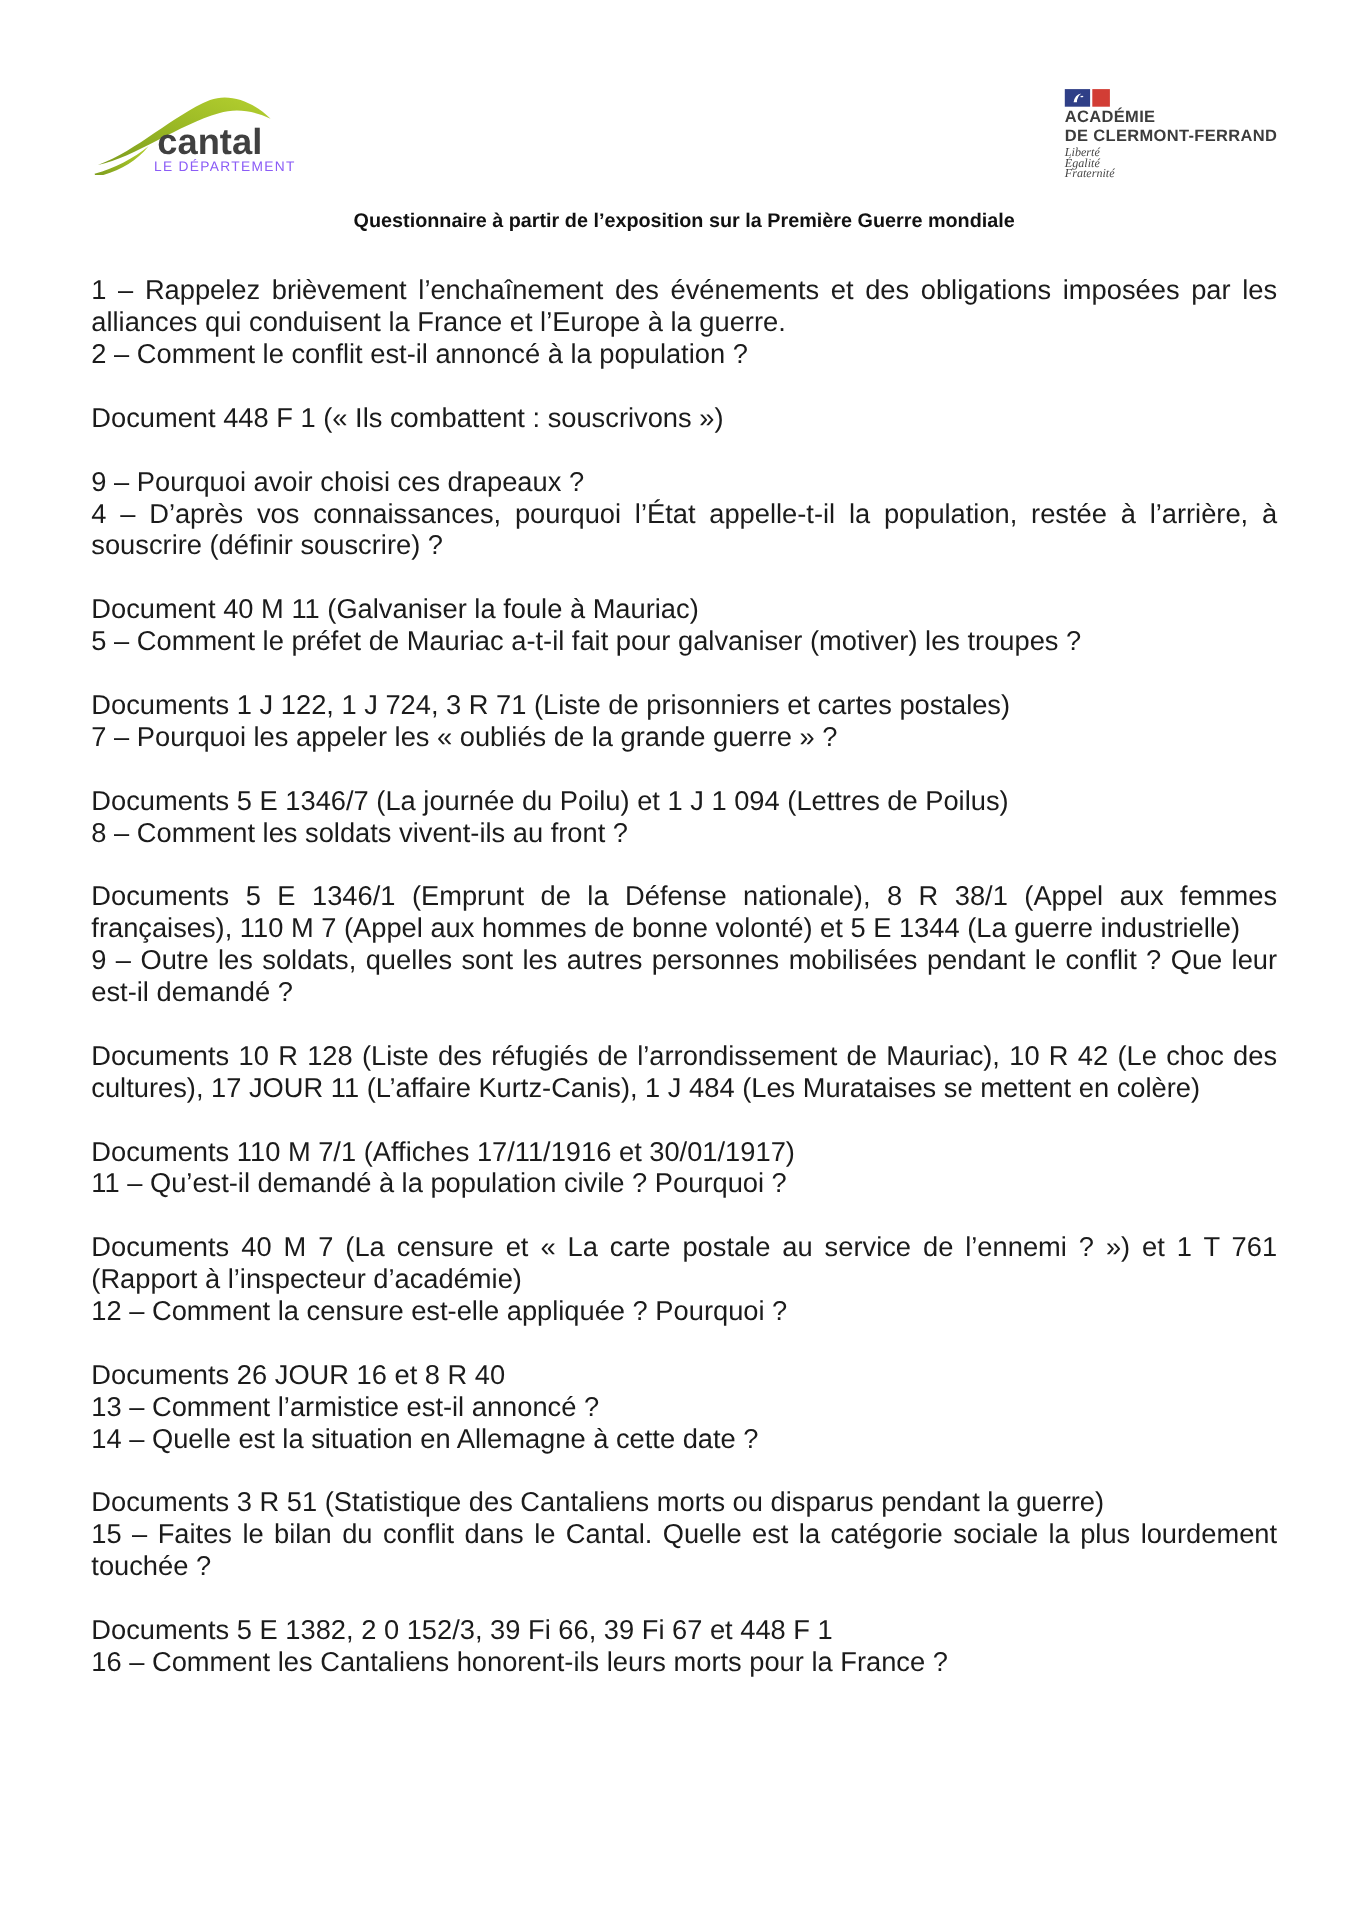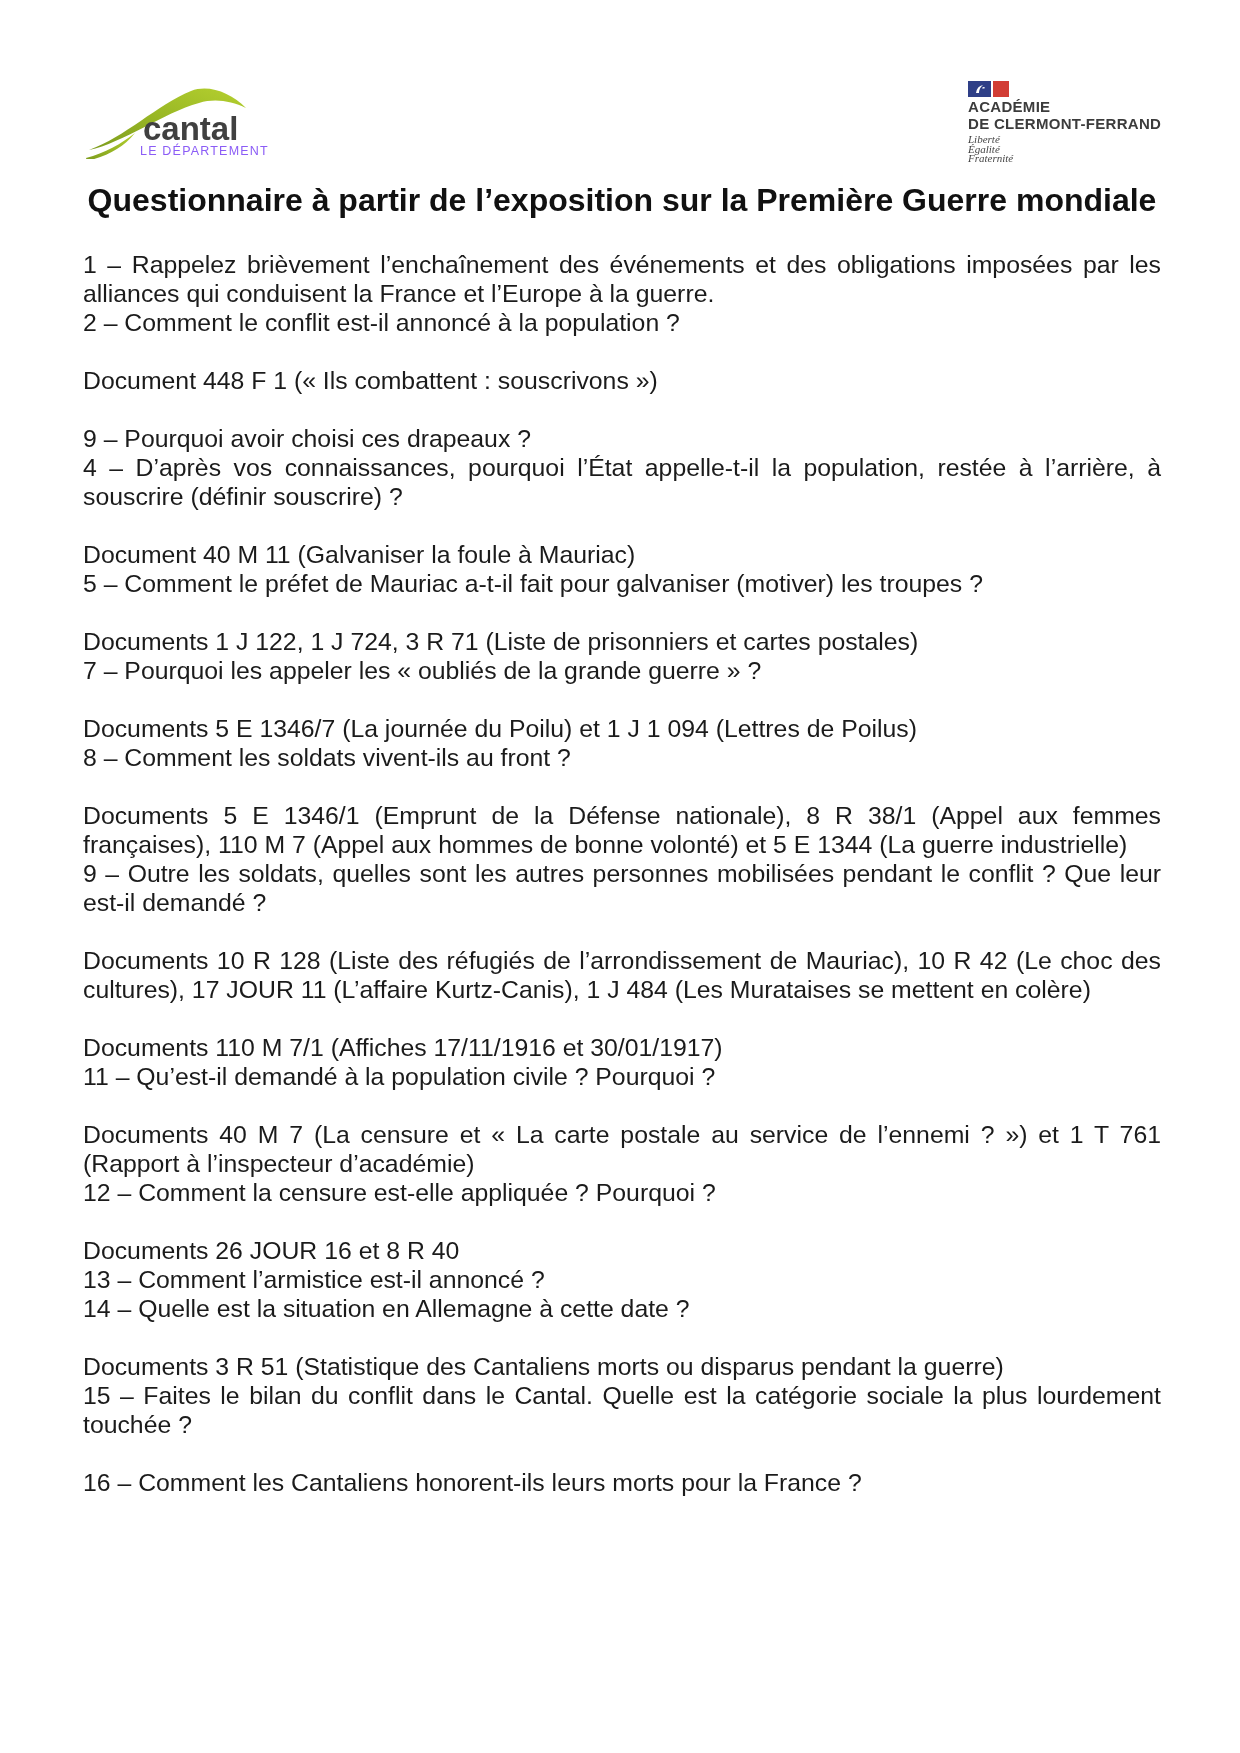--- a/index.html
+++ b/index.html
@@ -43,21 +43,21 @@
     font-size: 11px; line-height: 9.5px; color: #454545;
   }
 
   
   .content {
     position: absolute; left: 83px; top: 0;
     width: 1078px; padding-top: 188px;
   }
   .title {
     margin: 0 0 37px 0;
-    font-size: 32px; line-height: 25px; font-weight: 700;
+    font-size: 18px; line-height: 25px; font-weight: 700;
     text-align: center; color: #111111;
   }
   .block { margin: 0 0 29px 0; }
   .ln { margin: 0; font-size: 24.8px; line-height: 29px; }
   .just { text-align: justify; }
   em { font-style: italic; }
 </style>
 </head>
 <body>
 
@@ -155,17 +155,18 @@
       <p class="ln">13 – Comment l’armistice est-il annoncé ?</p>
       <p class="ln">14 – Quelle est la situation en Allemagne à cette date ?</p>
     </section>
 
     <section class="block">
       <p class="ln">Documents 3 R 51 (Statistique des Cantaliens morts ou disparus pendant la guerre)</p>
       <p class="ln just">15 – Faites le bilan du conflit dans le Cantal. Quelle est la catégorie sociale la plus lourdement touchée ?</p>
     </section>
 
     <section class="block">
+      <p class="ln">Documents 5 E 1382, 2 0 152/3, 39 Fi 66, 39 Fi 67 et 448 F 1</p>
       <p class="ln">16 – Comment les Cantaliens honorent-ils leurs morts pour la France ?</p>
     </section>
 
   </main>
 </div>
 
 </body></html>

